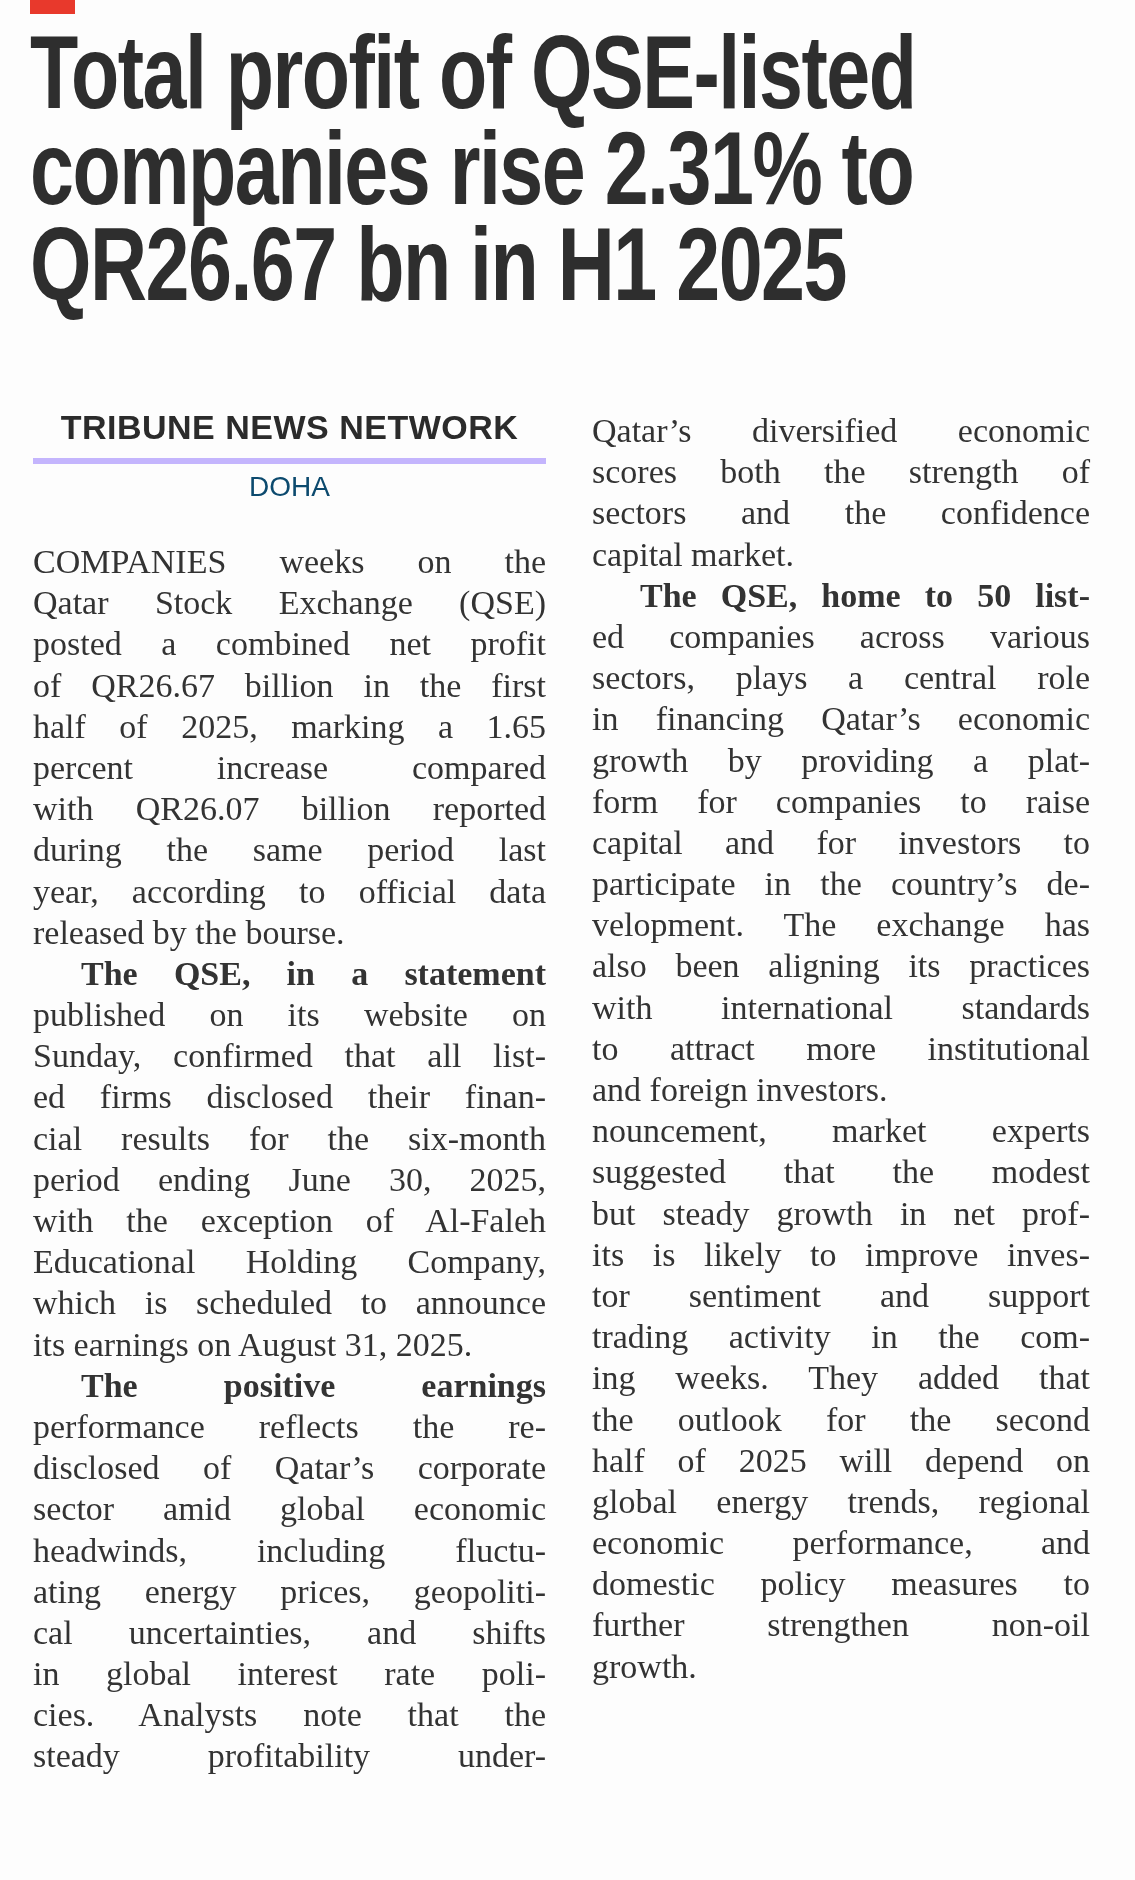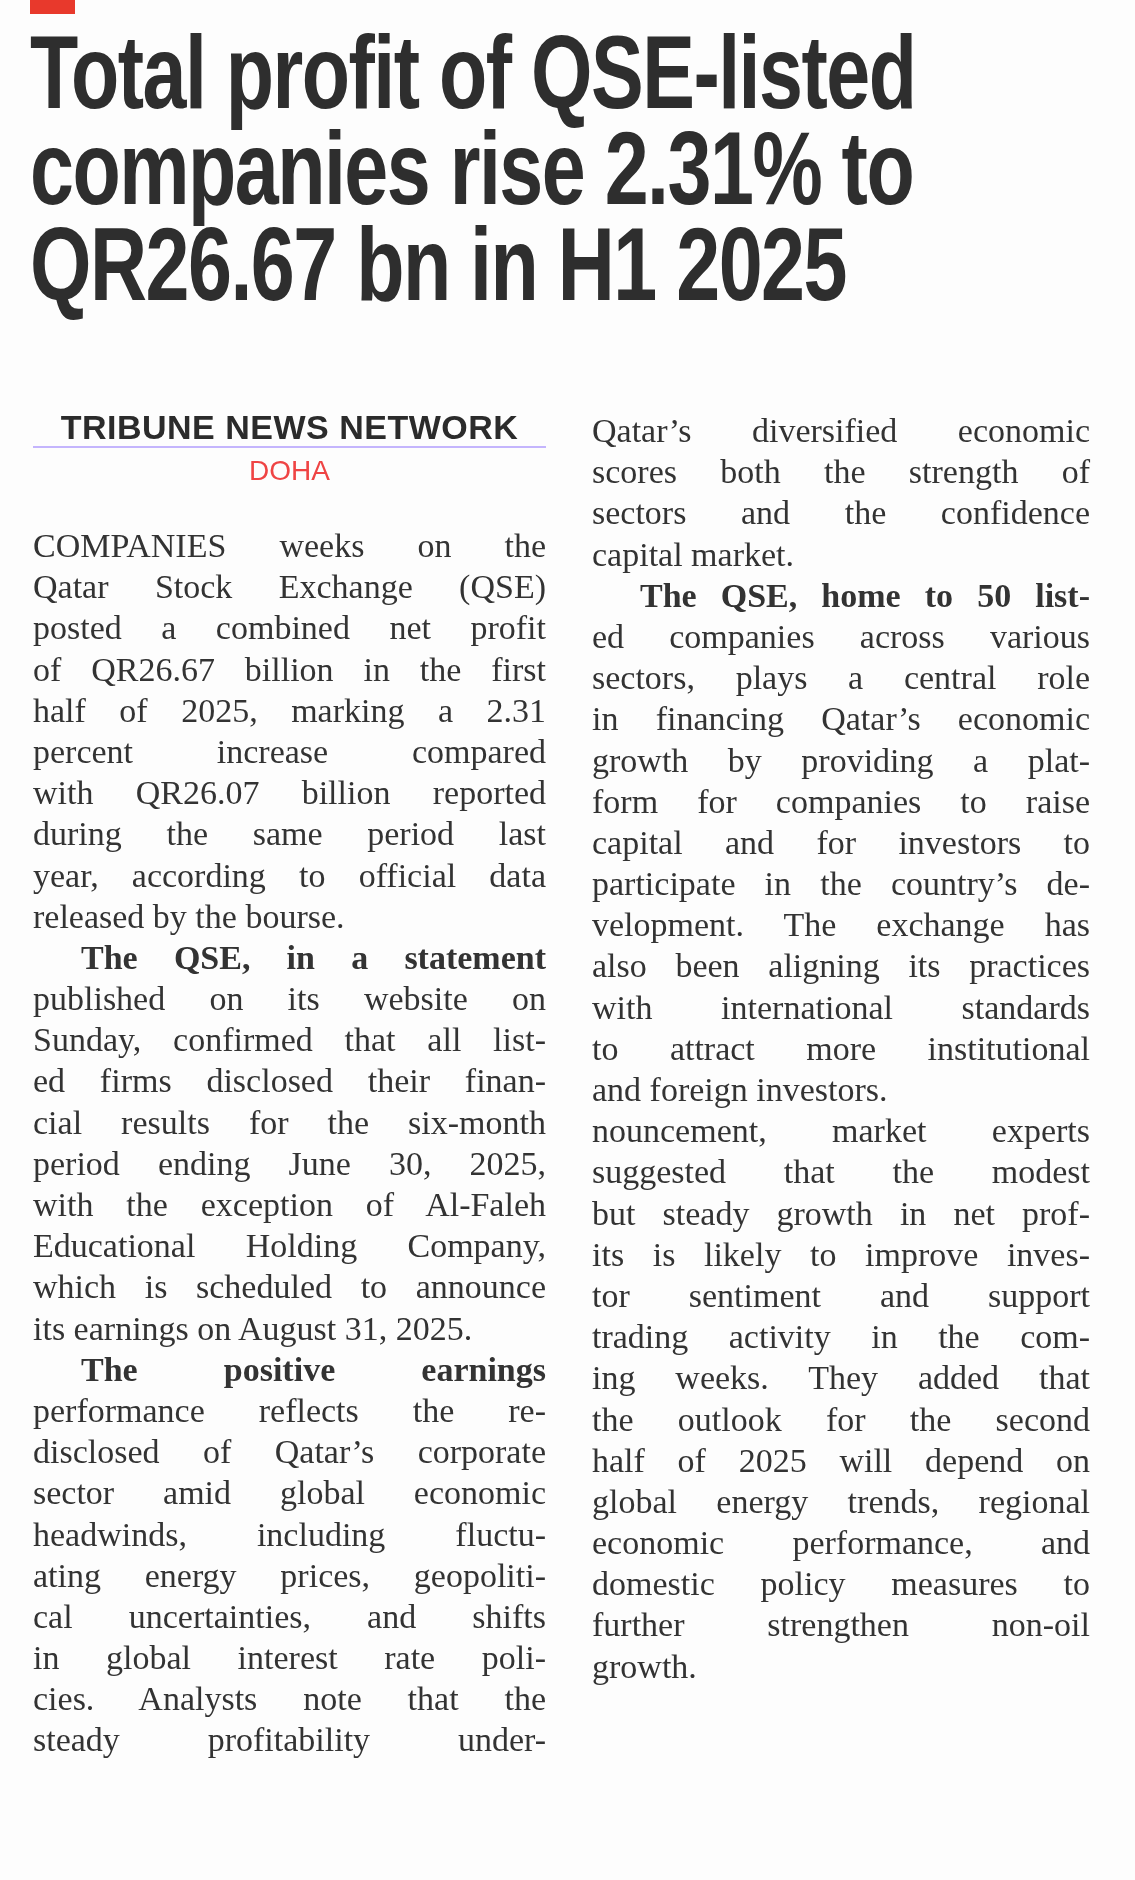--- a/index.html
+++ b/index.html
@@ -38,29 +38,29 @@
   .col.right{width:498px;padding-top:2px;}
   .byline{margin:0 0 38px 0;}
   .byline-source{
     font-family:"Liberation Sans", sans-serif;
     font-weight:bold;
     font-size:34px;
     line-height:38px;
     letter-spacing:0.5px;
     text-align:center;
     color:#2b2b2b;
-    padding-bottom:0;
-    border-bottom:2px solid #c4b5fd;
+    padding-bottom:12px;
+    border-bottom:6px solid #c4b5fd;
   }
   .byline-location{
     font-family:"Liberation Sans", sans-serif;
     font-size:28px;
     line-height:32px;
     text-align:center;
-    color:#ef4444;
+    color:#0c4a6e;
     margin-top:7px;
   }
   .bodyline{
     font-size:34px;
     line-height:41.2px;
     height:41.2px;
     text-align:justify;
     text-align-last:justify;
     color:#333;
     overflow:visible;
@@ -88,21 +88,21 @@
   <div class="col left">
     <div class="byline">
       <div class="byline-source">TRIBUNE NEWS NETWORK</div>
       <div class="byline-location">DOHA</div>
     </div>
     <div>
         <div class="bodyline">COMPANIES weeks on the</div>
         <div class="bodyline">Qatar Stock Exchange (QSE)</div>
         <div class="bodyline">posted a combined net profit</div>
         <div class="bodyline">of QR26.67 billion in the first</div>
-        <div class="bodyline">half of 2025, marking a 2.31</div>
+        <div class="bodyline">half of 2025, marking a 1.65</div>
         <div class="bodyline">percent increase compared</div>
         <div class="bodyline">with QR26.07 billion reported</div>
         <div class="bodyline">during the same period last</div>
         <div class="bodyline">year, according to official data</div>
         <div class="bodyline end">released by the bourse.</div>
         <div class="bodyline indent">The QSE, in a statement</div>
         <div class="bodyline">published on its website on</div>
         <div class="bodyline">Sunday, confirmed that all list-</div>
         <div class="bodyline">ed firms disclosed their finan-</div>
         <div class="bodyline">cial results for the six-month</div>

